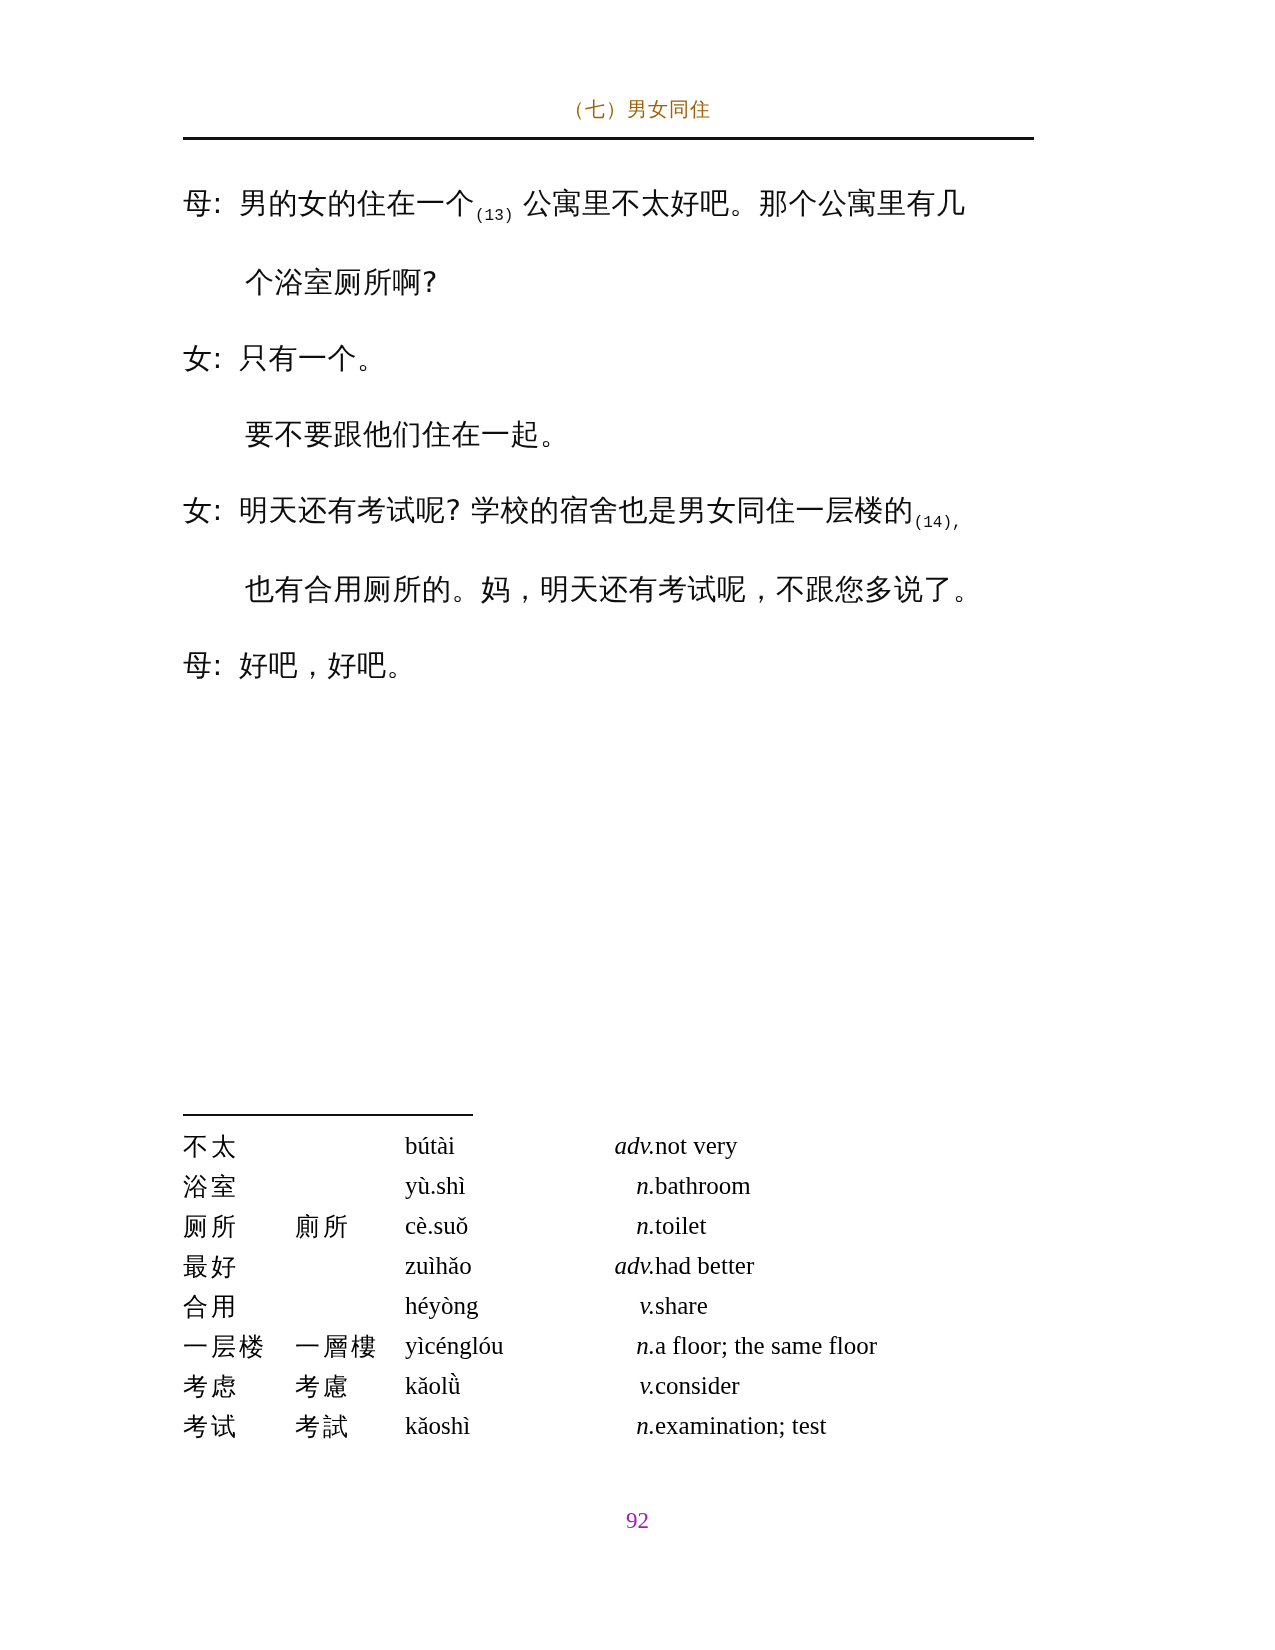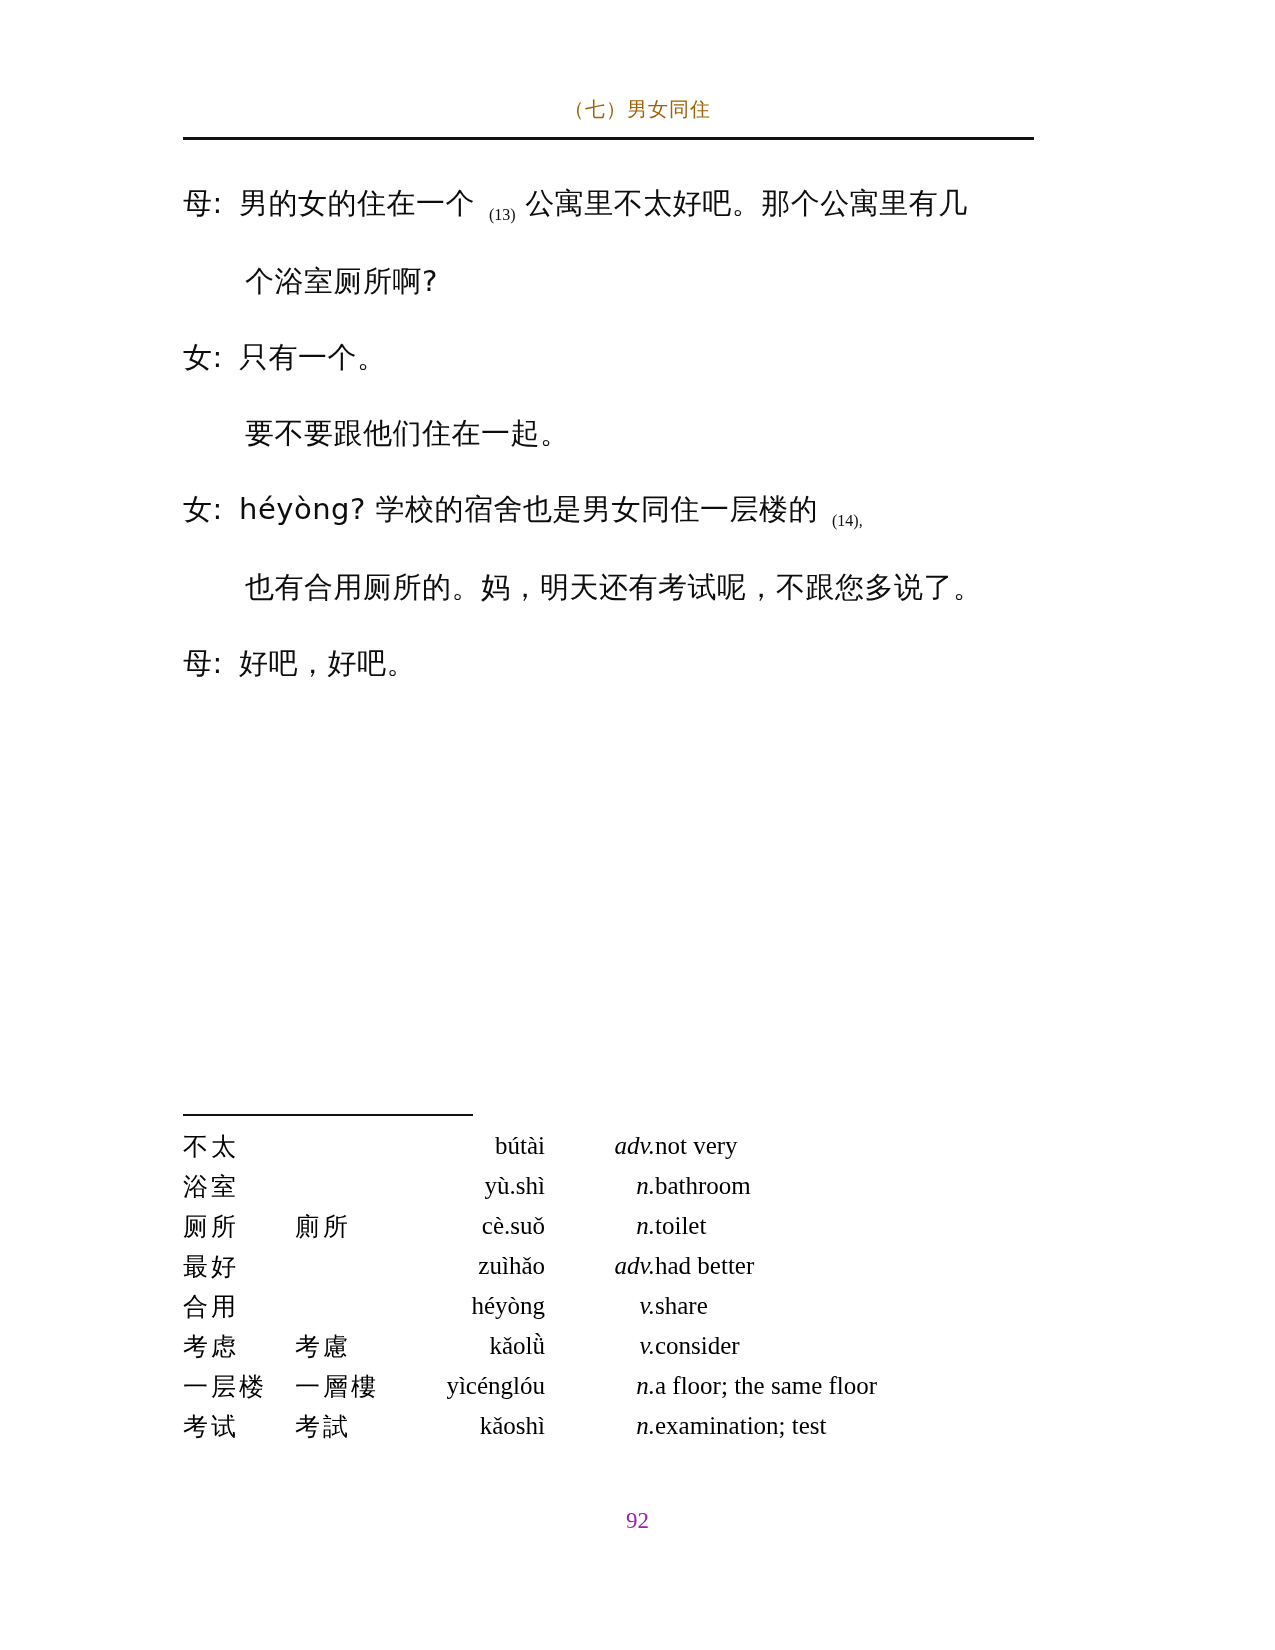--- a/index.html
+++ b/index.html
@@ -72,25 +72,24 @@
   .line.indent {
     padding-left: 62px;
   }
 
   .speaker {
     display: inline-block;
     min-width: 56px;
   }
 
   .fnote {
-    font-family: Liberation Serif, serif;
+    font-family: Liberation Mono, monospace;
     font-size: 16px;
     vertical-align: sub;
     letter-spacing: 0;
-    margin-left: 14px;
   }
 
   
   .vocab-rule {
     position: absolute;
     top: 1114px;
     left: 183px;
     width: 290px;
     border-top: 2px solid #111;
   }
@@ -115,21 +114,20 @@
     font-family: "DejaVu Sans", "Liberation Sans", sans-serif;
     font-size: 25px;
     letter-spacing: 3px;
   }
   .v-simp { width: 112px; }
   .v-trad { width: 110px; margin-left: 24px; }
   .v-pinyin {
     width: 140px;
     font-family: "Liberation Serif", "DejaVu Serif", serif;
     font-size: 26px;
-    text-align: right;
   }
   .v-pos {
     width: 110px;
     font-family: "Liberation Serif", "DejaVu Serif", serif;
     font-style: italic;
     font-size: 25px;
     text-align: right;
   }
   .v-def {
     font-family: "Liberation Serif", "DejaVu Serif", serif;
@@ -161,21 +159,21 @@
         <div class="line"><span class="speaker">母:</span><span>男的女的住在一个</span><span class="fnote">(13)</span><span> 公寓里不太好吧。那个公寓里有几</span></div>
         <div class="line indent"><span>个浴室厕所啊?</span></div>
       </div>
       <div class="turn">
         <div class="line"><span class="speaker">女:</span><span>只有一个。</span></div>
       </div>
       <div class="turn">
         <div class="line indent"><span>要不要跟他们住在一起。</span></div>
       </div>
       <div class="turn">
-        <div class="line"><span class="speaker">女:</span><span>héyòng?  学校的宿舍也是男女同住一层楼的</span><span class="fnote">(14),</span></div>
+        <div class="line"><span class="speaker">女:</span><span>明天还有考试呢?  学校的宿舍也是男女同住一层楼的</span><span class="fnote">(14),</span></div>
         <div class="line indent"><span>也有合用厕所的。妈，明天还有考试呢，不跟您多说了。</span></div>
       </div>
       <div class="turn">
         <div class="line"><span class="speaker">母:</span><span>好吧，好吧。</span></div>
       </div>
     </div>
 
   <div class="vocab-rule"></div>
   <table class="vocab">
     <tbody>
@@ -206,36 +204,36 @@
           <td class="v-pinyin">zuìhǎo</td>
           <td class="v-pos">adv.</td>
           <td class="v-def">had better</td>
         </tr>
         <tr>
           <td class="v-simp">合用</td>
           <td class="v-trad"></td>
           <td class="v-pinyin">héyòng</td>
           <td class="v-pos">v.</td>
           <td class="v-def">share</td>
+        </tr>
+        <tr>
+          <td class="v-simp">一层楼</td>
+          <td class="v-trad">一層樓</td>
+          <td class="v-pinyin">yìcénglóu</td>
+          <td class="v-pos">n.</td>
+          <td class="v-def">a floor; the same floor</td>
         </tr>
         <tr>
           <td class="v-simp">考虑</td>
           <td class="v-trad">考慮</td>
           <td class="v-pinyin">kǎolǜ</td>
           <td class="v-pos">v.</td>
           <td class="v-def">consider</td>
         </tr>
         <tr>
-          <td class="v-simp">一层楼</td>
-          <td class="v-trad">一層樓</td>
-          <td class="v-pinyin">yìcénglóu</td>
-          <td class="v-pos">n.</td>
-          <td class="v-def">a floor; the same floor</td>
-        </tr>
-        <tr>
           <td class="v-simp">考试</td>
           <td class="v-trad">考試</td>
           <td class="v-pinyin">kǎoshì</td>
           <td class="v-pos">n.</td>
           <td class="v-def">examination; test</td>
         </tr>
       </tbody>
   </table>
 
   <div class="page-number">92</div>

